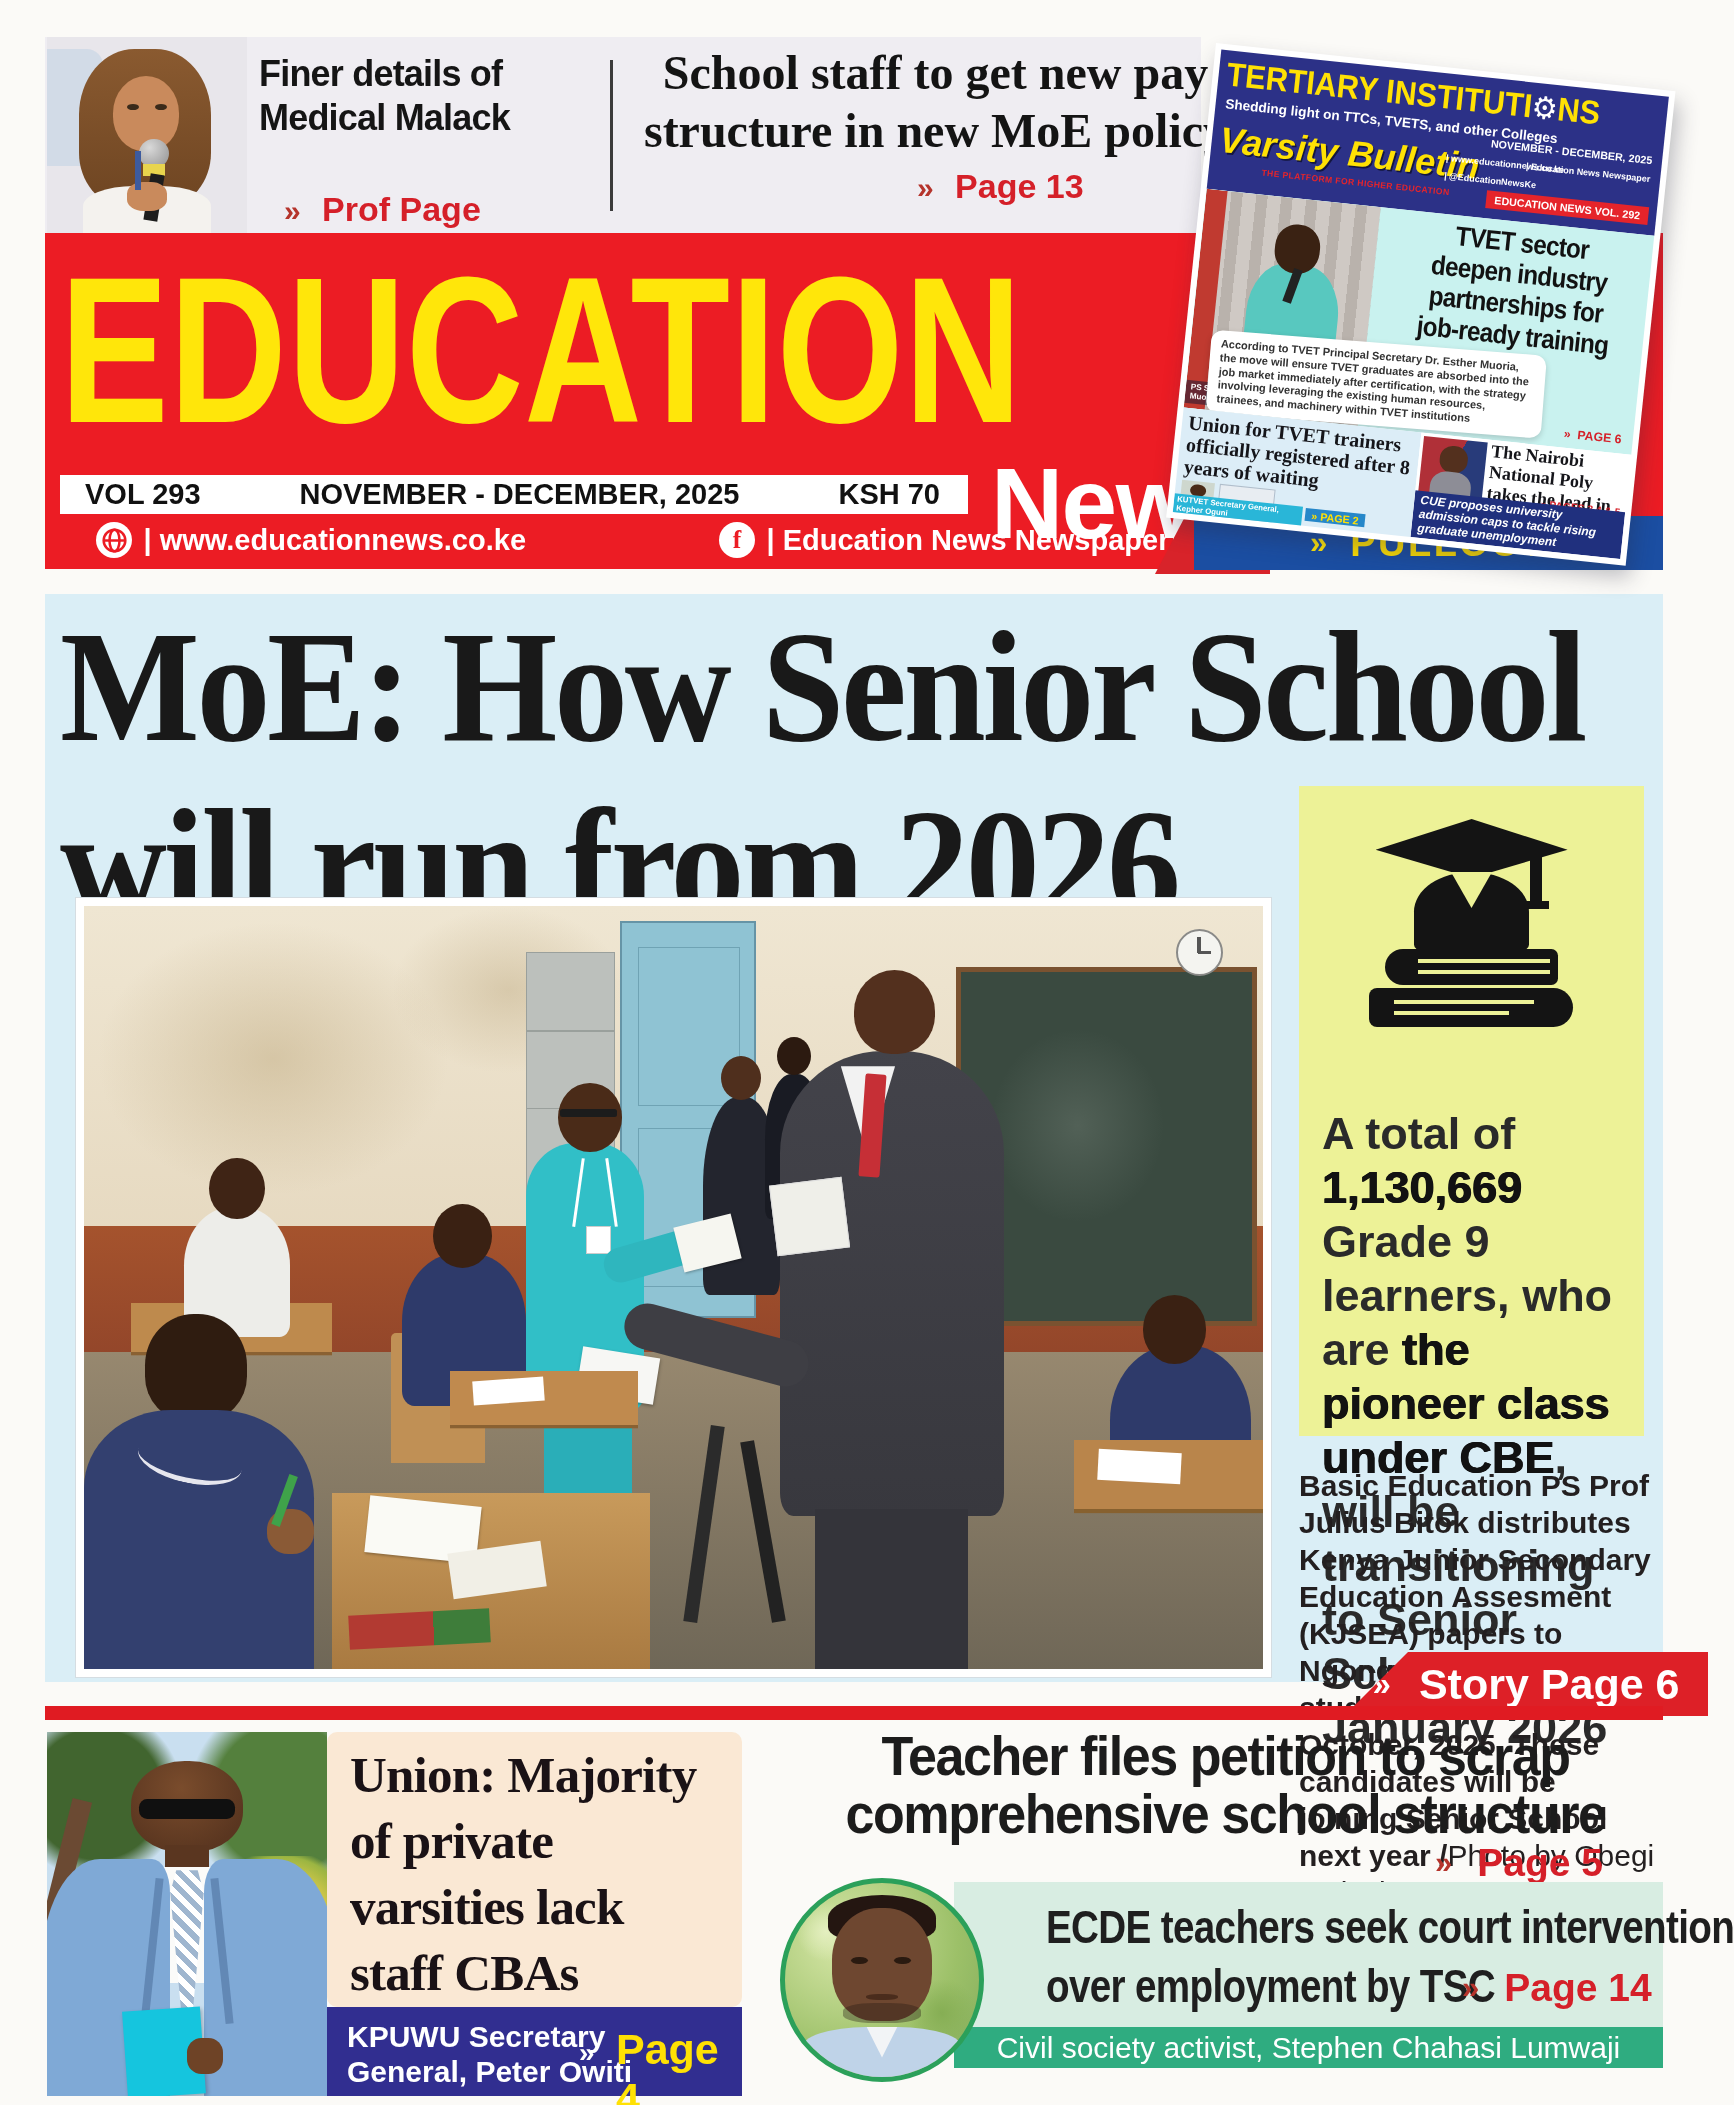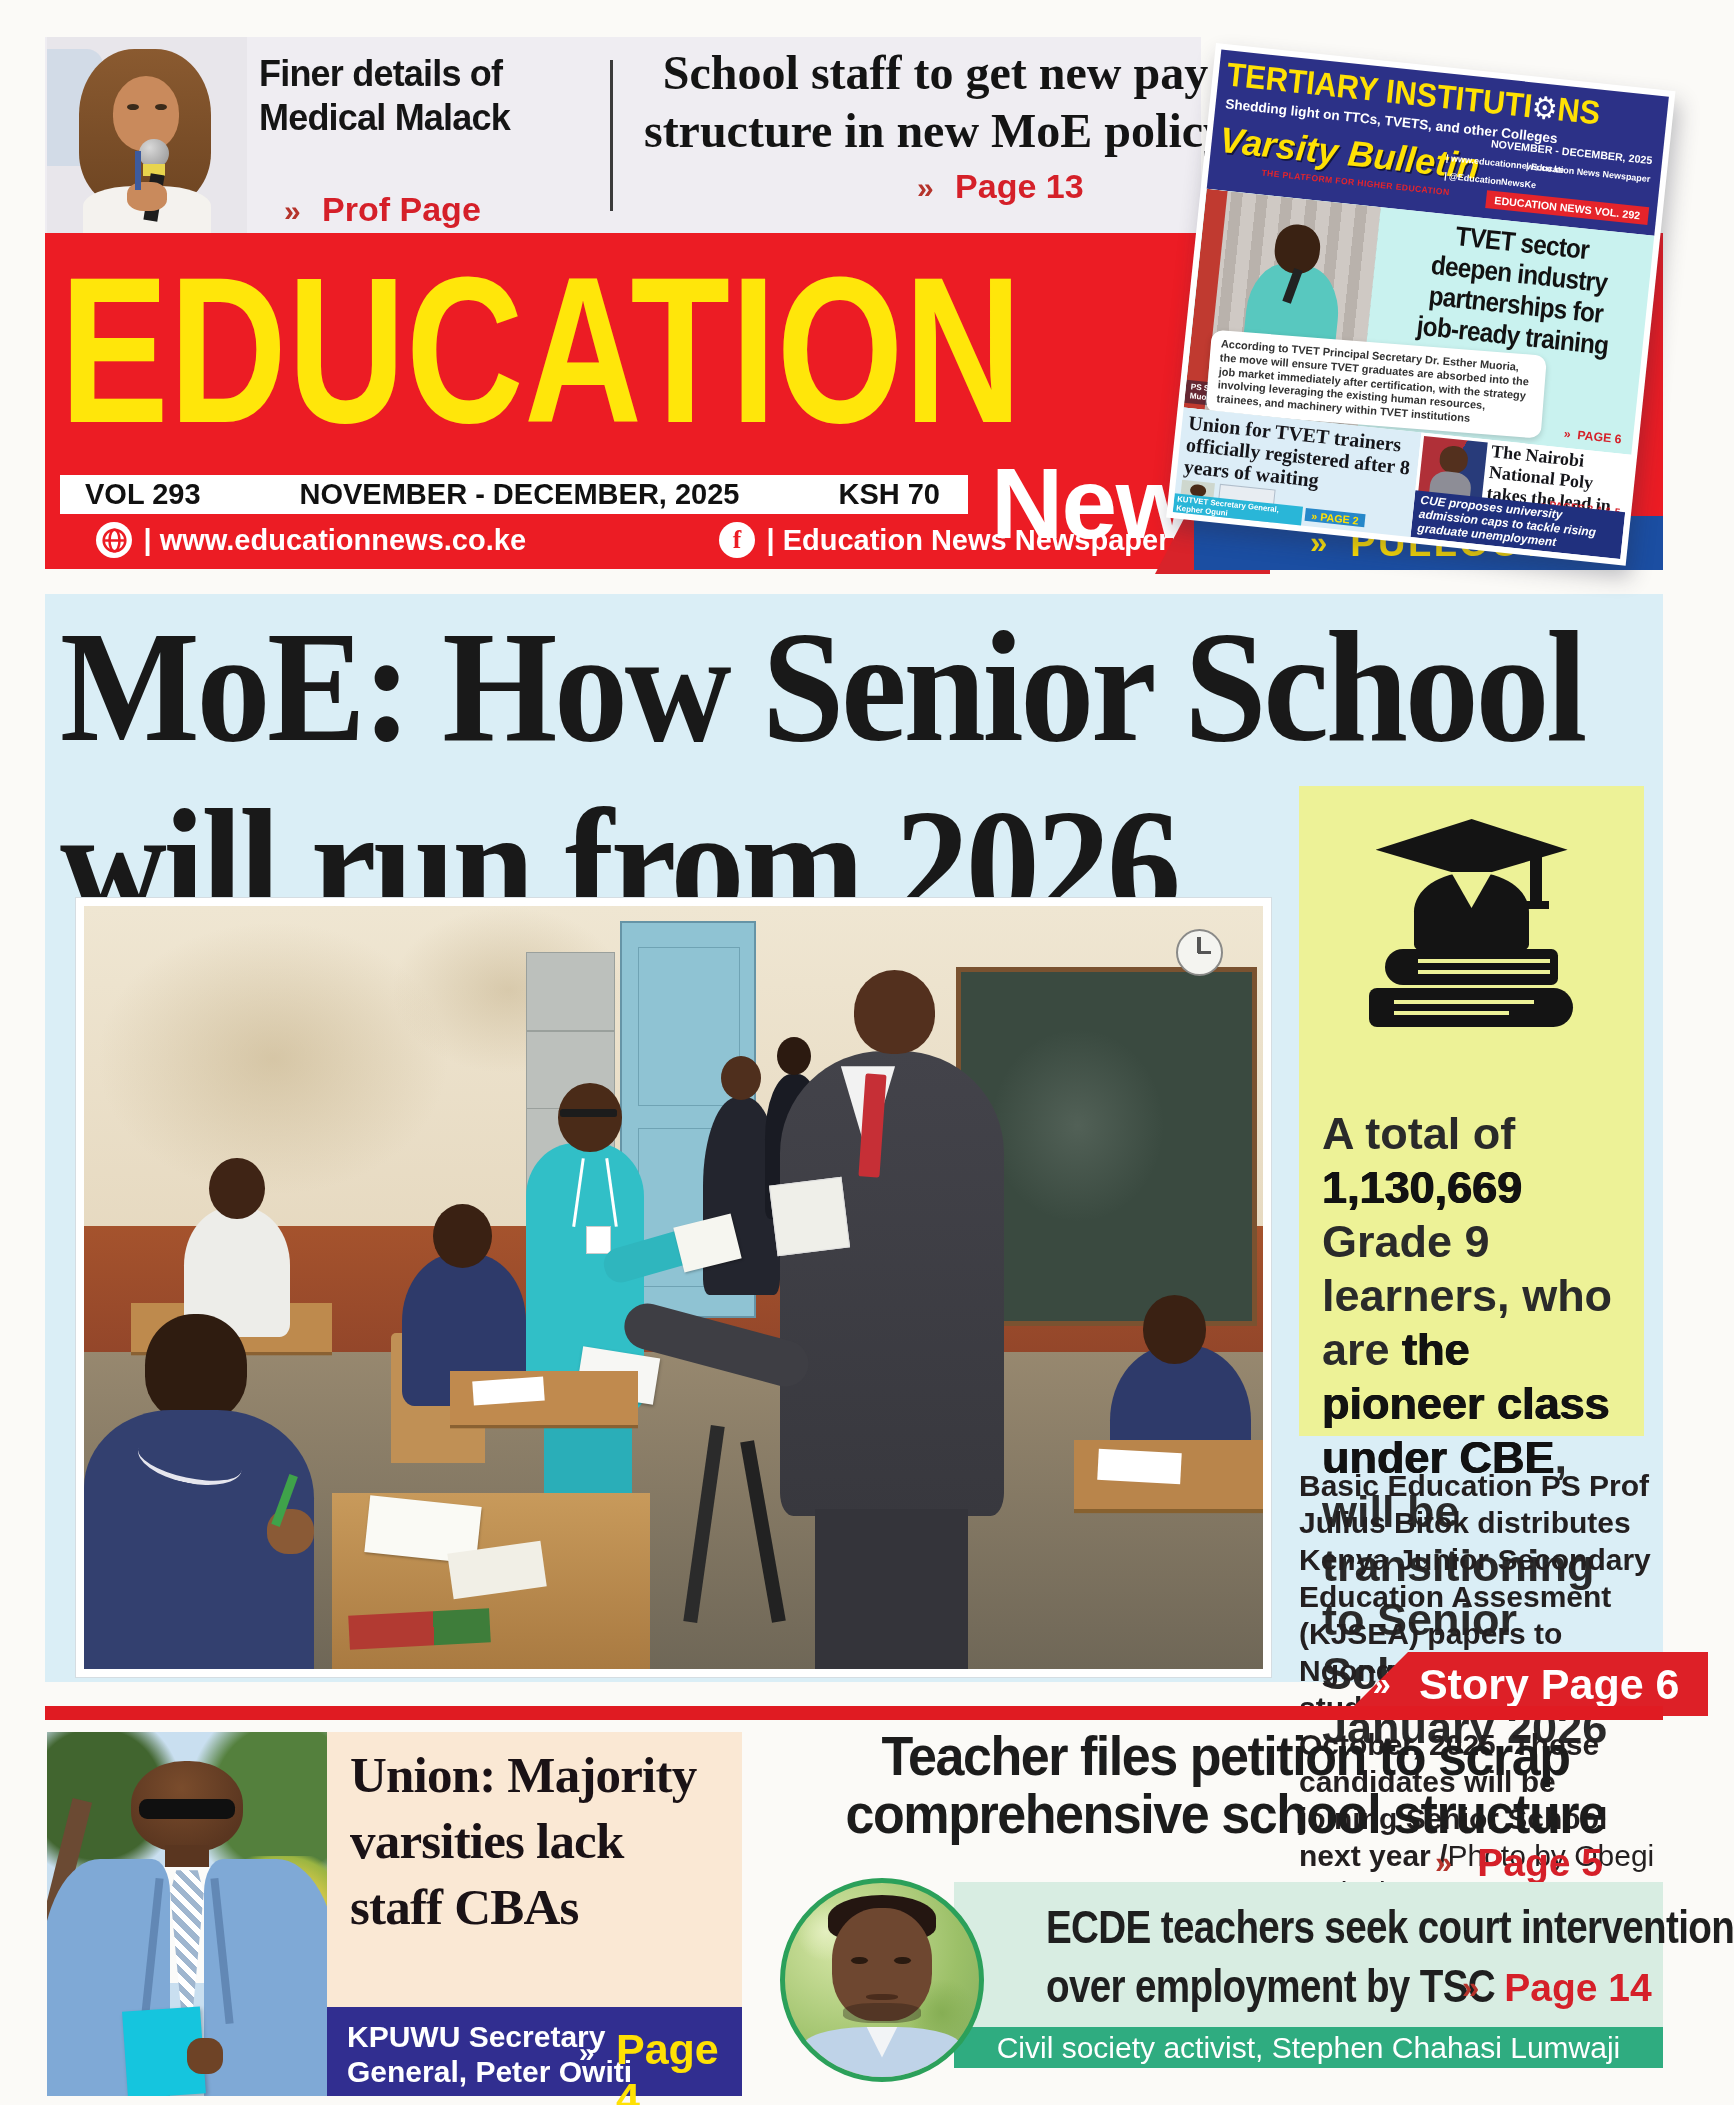--- a/index.html
+++ b/index.html
@@ -95,21 +95,21 @@
 
   .ribbon{position:absolute;left:1299px;top:1058px;width:364px;height:64px;background:#DD2027;
       clip-path:polygon(64px 0,100% 0,100% 100%,0 100%);display:flex;align-items:center;justify-content:center;gap:28px;}
   .ribbon .chev{color:#fff;font-size:33px;font-weight:700;}
   .ribbon .lbl{color:#fff;font-size:43px;font-weight:700;}
 
   .red-rule{left:45px;top:1706px;width:1618px;height:14px;background:#E01B22;}
 
   
   .union-photo{left:47px;top:1732px;width:280px;height:364px;overflow:hidden;background:#C9DFF0;}
-  .union-panel{left:327px;top:1732px;width:415px;height:275px;background:#FAE8D4;}
+  .union-panel{left:327px;top:1732px;width:415px;height:275px;background:#FAE8D4;border-radius:10px;}
   .union-h{position:absolute;left:23px;top:10px;font-family:"Liberation Serif",serif;font-weight:700;
      font-size:51px;line-height:66px;color:#1a1216;letter-spacing:-0.8px;}
   .union-bar{left:327px;top:2007px;width:415px;height:89px;background:#312E90;}
   .union-cap{position:absolute;left:20px;top:11.5px;color:#fff;font-weight:700;font-size:30px;line-height:35px;}
   .union-chev{position:absolute;left:252px;top:30px;color:#fff;font-size:28px;font-weight:700;}
   .union-page{position:absolute;left:289px;top:18px;color:#FFE104;font-weight:700;font-size:43px;}
 
   
   .petition-h{left:773px;top:1727px;width:905px;text-align:center;font-weight:700;font-size:56px;line-height:58px;
      color:#1c1c1c;transform:scaleX(.93);transform-origin:center top;letter-spacing:-1.6px;}
@@ -391,20 +391,21 @@
     <div class="abs" style="left:56%;top:35%;width:48%;height:66%;background:#7FA9D6;border-radius:14% 46% 0 0;"></div>
     <div class="abs" style="left:36%;top:40%;width:3%;height:40%;background:#6288B5;transform:rotate(6deg);"></div>
     <div class="abs" style="left:61%;top:40%;width:3%;height:40%;background:#6288B5;transform:rotate(-6deg);"></div>
     <div class="abs" style="left:28%;top:76%;width:28%;height:24%;background:#15C5DE;transform:rotate(-4deg);box-shadow:1.6px 2.5px 4.1px rgba(0,0,0,.25);"></div>
     <div class="abs" style="left:50%;top:84%;width:13%;height:10%;background:#6E4326;border-radius:40%;"></div>
   </div>
 
   <div class="abs union-panel">
     <div class="union-h">
       <div>Union: Majority</div>
+      <div>of private</div>
       <div>varsities lack</div>
       <div>staff CBAs</div>
     </div>
   </div>
   <div class="abs union-bar">
     <div class="union-cap">
       <div>KPUWU Secretary</div>
       <div>General, Peter Owiti</div>
     </div>
     <div class="union-chev">»</div>

